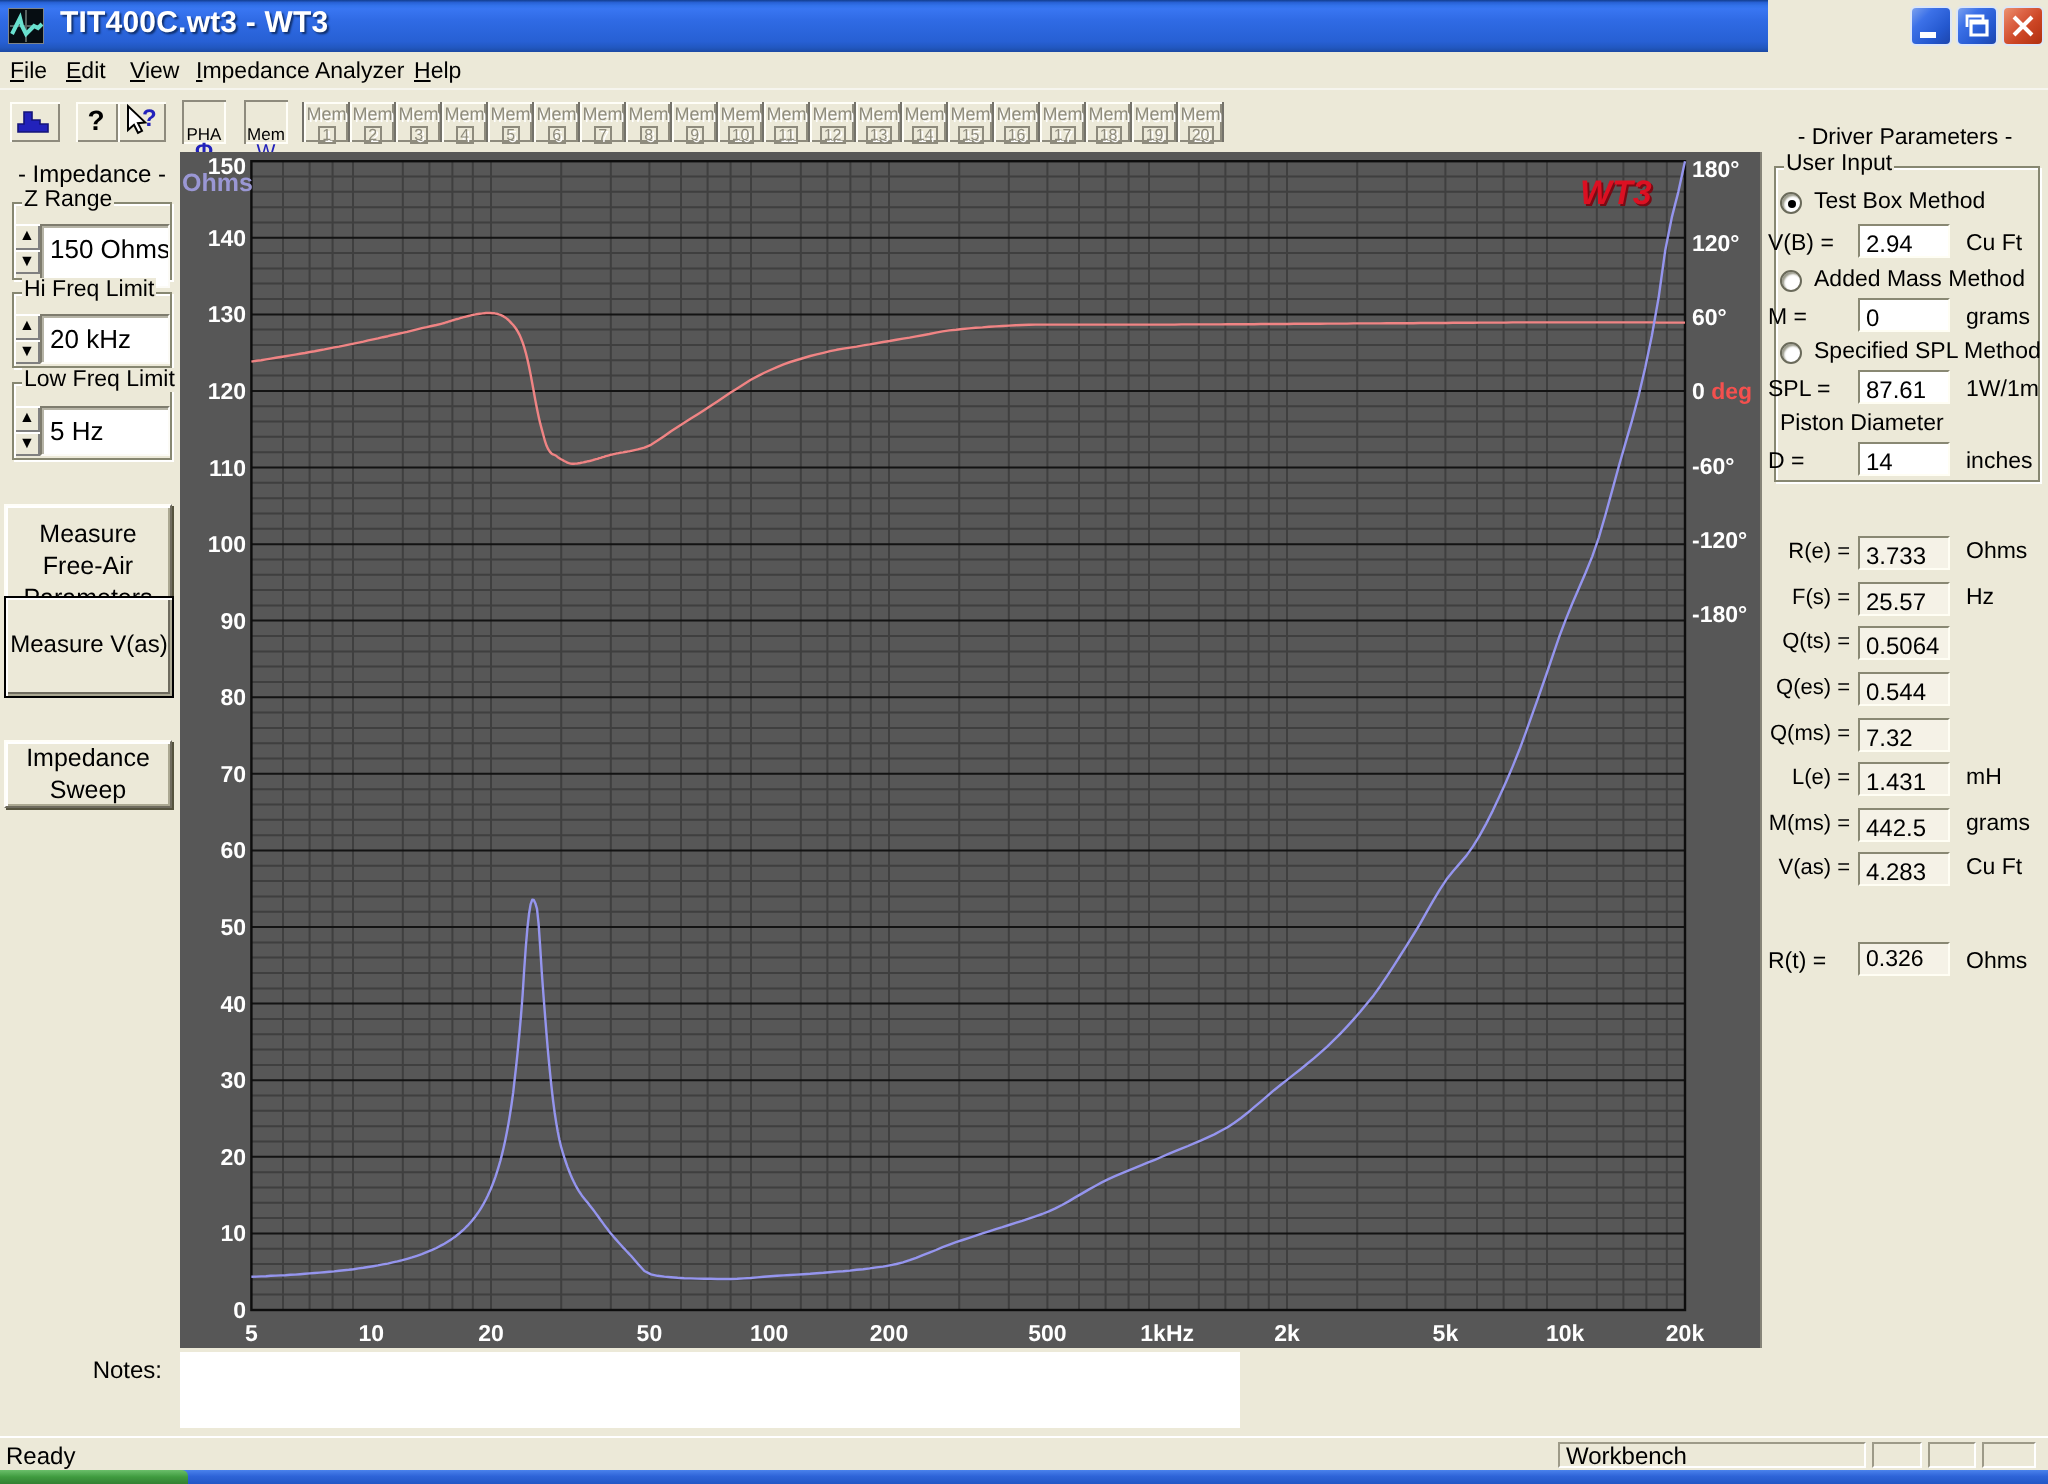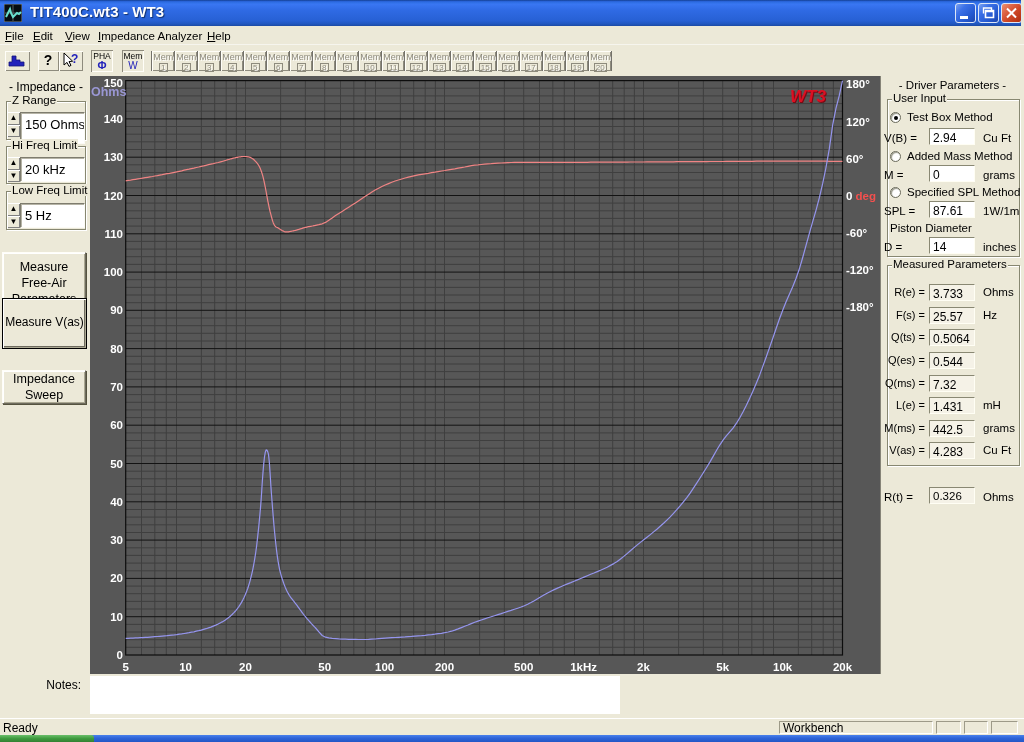--- a/index.html
+++ b/index.html
@@ -1,54 +1,54 @@
 <!DOCTYPE html>
 <html><head><meta charset="utf-8"><style>
 * { margin:0; padding:0; box-sizing:border-box; }
 html,body { width:1024px; height:742px; overflow:hidden; }
 body { font-family:"Liberation Sans",sans-serif; font-size:12px; background:#ece9d8; position:relative; color:#000; -webkit-font-smoothing:antialiased; }
 .abs { position:absolute; white-space:nowrap; }
 
 
-#title { left:0; top:0; width:1021px; height:26px;
+#title { left:0; top:0; width:884px; height:26px;
  background:linear-gradient(180deg,#123d8e 0%,#2862d6 5%,#3272ea 11%,#3976f2 17%,#2f6ae4 40%,#2a64da 65%,#2760d4 80%,#2157bf 92%,#1c4aa4 100%);padding-left:20px; }
 #title .txt { position:absolute; left:30px; top:3px; color:#fff; font-size:15px; font-weight:bold; letter-spacing:0.1px; text-shadow:1px 1px 1px #10306e; }
 .wbtn { position:absolute; top:3px; width:21px; height:20px; border:1px solid #dce6f7; border-radius:3px; }
 .bblue { background:linear-gradient(135deg,#7ba1ef 0%,#3c71e8 30%,#2458cf 70%,#1d46ad 100%); }
 .bred  { background:linear-gradient(135deg,#eb9270 0%,#dd6547 30%,#cc4524 60%,#b03010 100%); }
 
 
 #menu { left:0; top:26px; width:1024px; height:19px; background:#ece9d8; border-bottom:1px solid #f6f5ee; }
 #menu span { position:absolute; top:4px; font-size:11.5px; }
 
 
 #tbar { left:0; top:45px; width:1024px; height:31px; background:#ece9d8; }
 .tb { position:absolute; top:6px; height:20px; background:#ece9d8;
   box-shadow:inset 1px 1px 0 #fffef8, inset -1px -1px 0 #8e8b7d; }
 .tb2 { position:absolute; top:5px; height:22px; background:#ece9d8; text-align:center;
-  box-shadow:inset 1px 1px 0 #8e8b7d, inset -1px -1px 0 #fffef8; font-size:8.5px; line-height:9px; padding-top:2px; }
+  box-shadow:inset 1px 1px 0 #8e8b7d, inset -1px -1px 0 #fffef8; font-size:8.5px; line-height:9px; padding-top:13px; }
 #memwrap { position:absolute; left:151.3px; top:6px; width:461px; height:20px; background:#74726a; }
 .mem { position:absolute; top:0; width:22px; height:20px; background:#ece9d8; text-align:center;
   box-shadow:inset 1px 1px 0 #fffef8, inset -1px -1px 0 #8e8b7d;
   color:#8e8b7d; text-shadow:1px 1px 0 #fff; }
 .mem .mt { font-size:9px; line-height:9px; margin-top:1.5px; }
 .mem .mn { margin-top:0px; line-height:8px; }
 .mem .mn span { display:inline-block; border:1px solid #8e8b7d; font-size:8px; line-height:7px; padding:0 1px; }
 
 
 .grp { position:absolute; border:1px solid #878771; box-shadow:1px 1px 0 #fff, inset 1px 1px 0 #fff; }
 .grp .glab { position:absolute; top:-8px; left:4px; background:#ece9d8; padding:0 1px; white-space:nowrap; font-size:11.5px; }
 .spin { position:absolute; width:13px; }
 .spin div { width:13px; height:12.5px; background:#ece9d8; box-shadow:inset 1px 1px 0 #fff, inset -1px -1px 0 #808080; font-size:8px; text-align:center; line-height:12.5px; color:#000; }
 .edit { position:absolute; background:#fff; border:1px solid #7e7c6e; border-bottom-color:#fcfbf6; border-right-color:#fcfbf6; box-shadow:inset 1px 1px 0 #b6b4a6; font-size:13px; padding:4px 0 0 4px; white-space:nowrap; overflow:hidden; }
 .btn3d { position:absolute; background:#ece9d8; text-align:center; font-size:12.5px; white-space:nowrap; line-height:16px;
   border:1px solid; border-color:#fffef8 #6e6b5e #6e6b5e #fffef8; box-shadow:inset 1px 1px 0 #fff, inset -1px -1px 0 #aba892, 1px 1px 0 #55533f; }
 
 
-#rpanel { left:884px; top:76px; width:140px; height:598px; background:#ece9d8; font-size:11.5px; }
+#rpanel { left:884px; top:60px; width:140px; height:598px; background:#ece9d8; font-size:11.5px; }
 .unit { position:absolute; }
 .mrow { position:absolute; left:0; width:140px; height:18px; }
 .mlab { position:absolute; right:99px; top:2px; font-size:11px; }
 .mrow .mfield { position:absolute; left:45px; top:0; width:46px; height:17px; background:#f5f2e7; border:1px solid #898873; border-bottom-color:#fffef4; border-right-color:#fffef4; padding:2px 0 0 3px; font-size:12px; }
 .mrow .unit { top:2px; }
 .efield { position:absolute; width:46px; height:17px; background:#fff; border:1px solid #898873; border-bottom-color:#fffef4; border-right-color:#fffef4; padding:2px 0 0 3px; font-size:12px; }
 .rlab { left:0; width:41px; text-align:left; }
 .radio { position:absolute; width:11px; height:11px; border-radius:50%; background:#fff; border:1px solid #6a6a5a; box-shadow:inset 1px 1px 1px #9a9a8a; }
 .radio.sel::after { content:""; position:absolute; left:2.5px; top:2.5px; width:4px; height:4px; border-radius:50%; background:#000; }
 
@@ -284,23 +284,20 @@
  <div class="radio" style="left:6px;top:111px"></div>
  <div class="abs" style="left:23px;top:110px">Specified SPL Method</div>
  <div class="abs rlab" style="top:129px">SPL =</div>
  <div class="efield" style="left:45px;top:125px">87.61</div>
  <div class="abs" style="left:99px;top:129px">1W/1m</div>
  <div class="abs" style="left:6px;top:146px">Piston Diameter</div>
  <div class="abs rlab" style="top:165px">D =</div>
  <div class="efield" style="left:45px;top:161px">14</div>
  <div class="abs" style="left:99px;top:165px">inches</div>
 
- <div class="grp" style="left:3px;top:189px;width:133px;height:201px">
-      <span class="glab">Measured Parameters</span>
-    </div>
  <div class="abs" style="left:0;top:190px;width:140px;height:190px">
       <div class="mrow" style="top:18px">
         <span class="mlab">R(e) =</span>
         <span class="mfield">3.733</span>
         <span class="unit" style="left:99px">Ohms</span>
       </div>
       <div class="mrow" style="top:41px">
         <span class="mlab">F(s) =</span>
         <span class="mfield">25.57</span>
         <span class="unit" style="left:99px">Hz</span>

